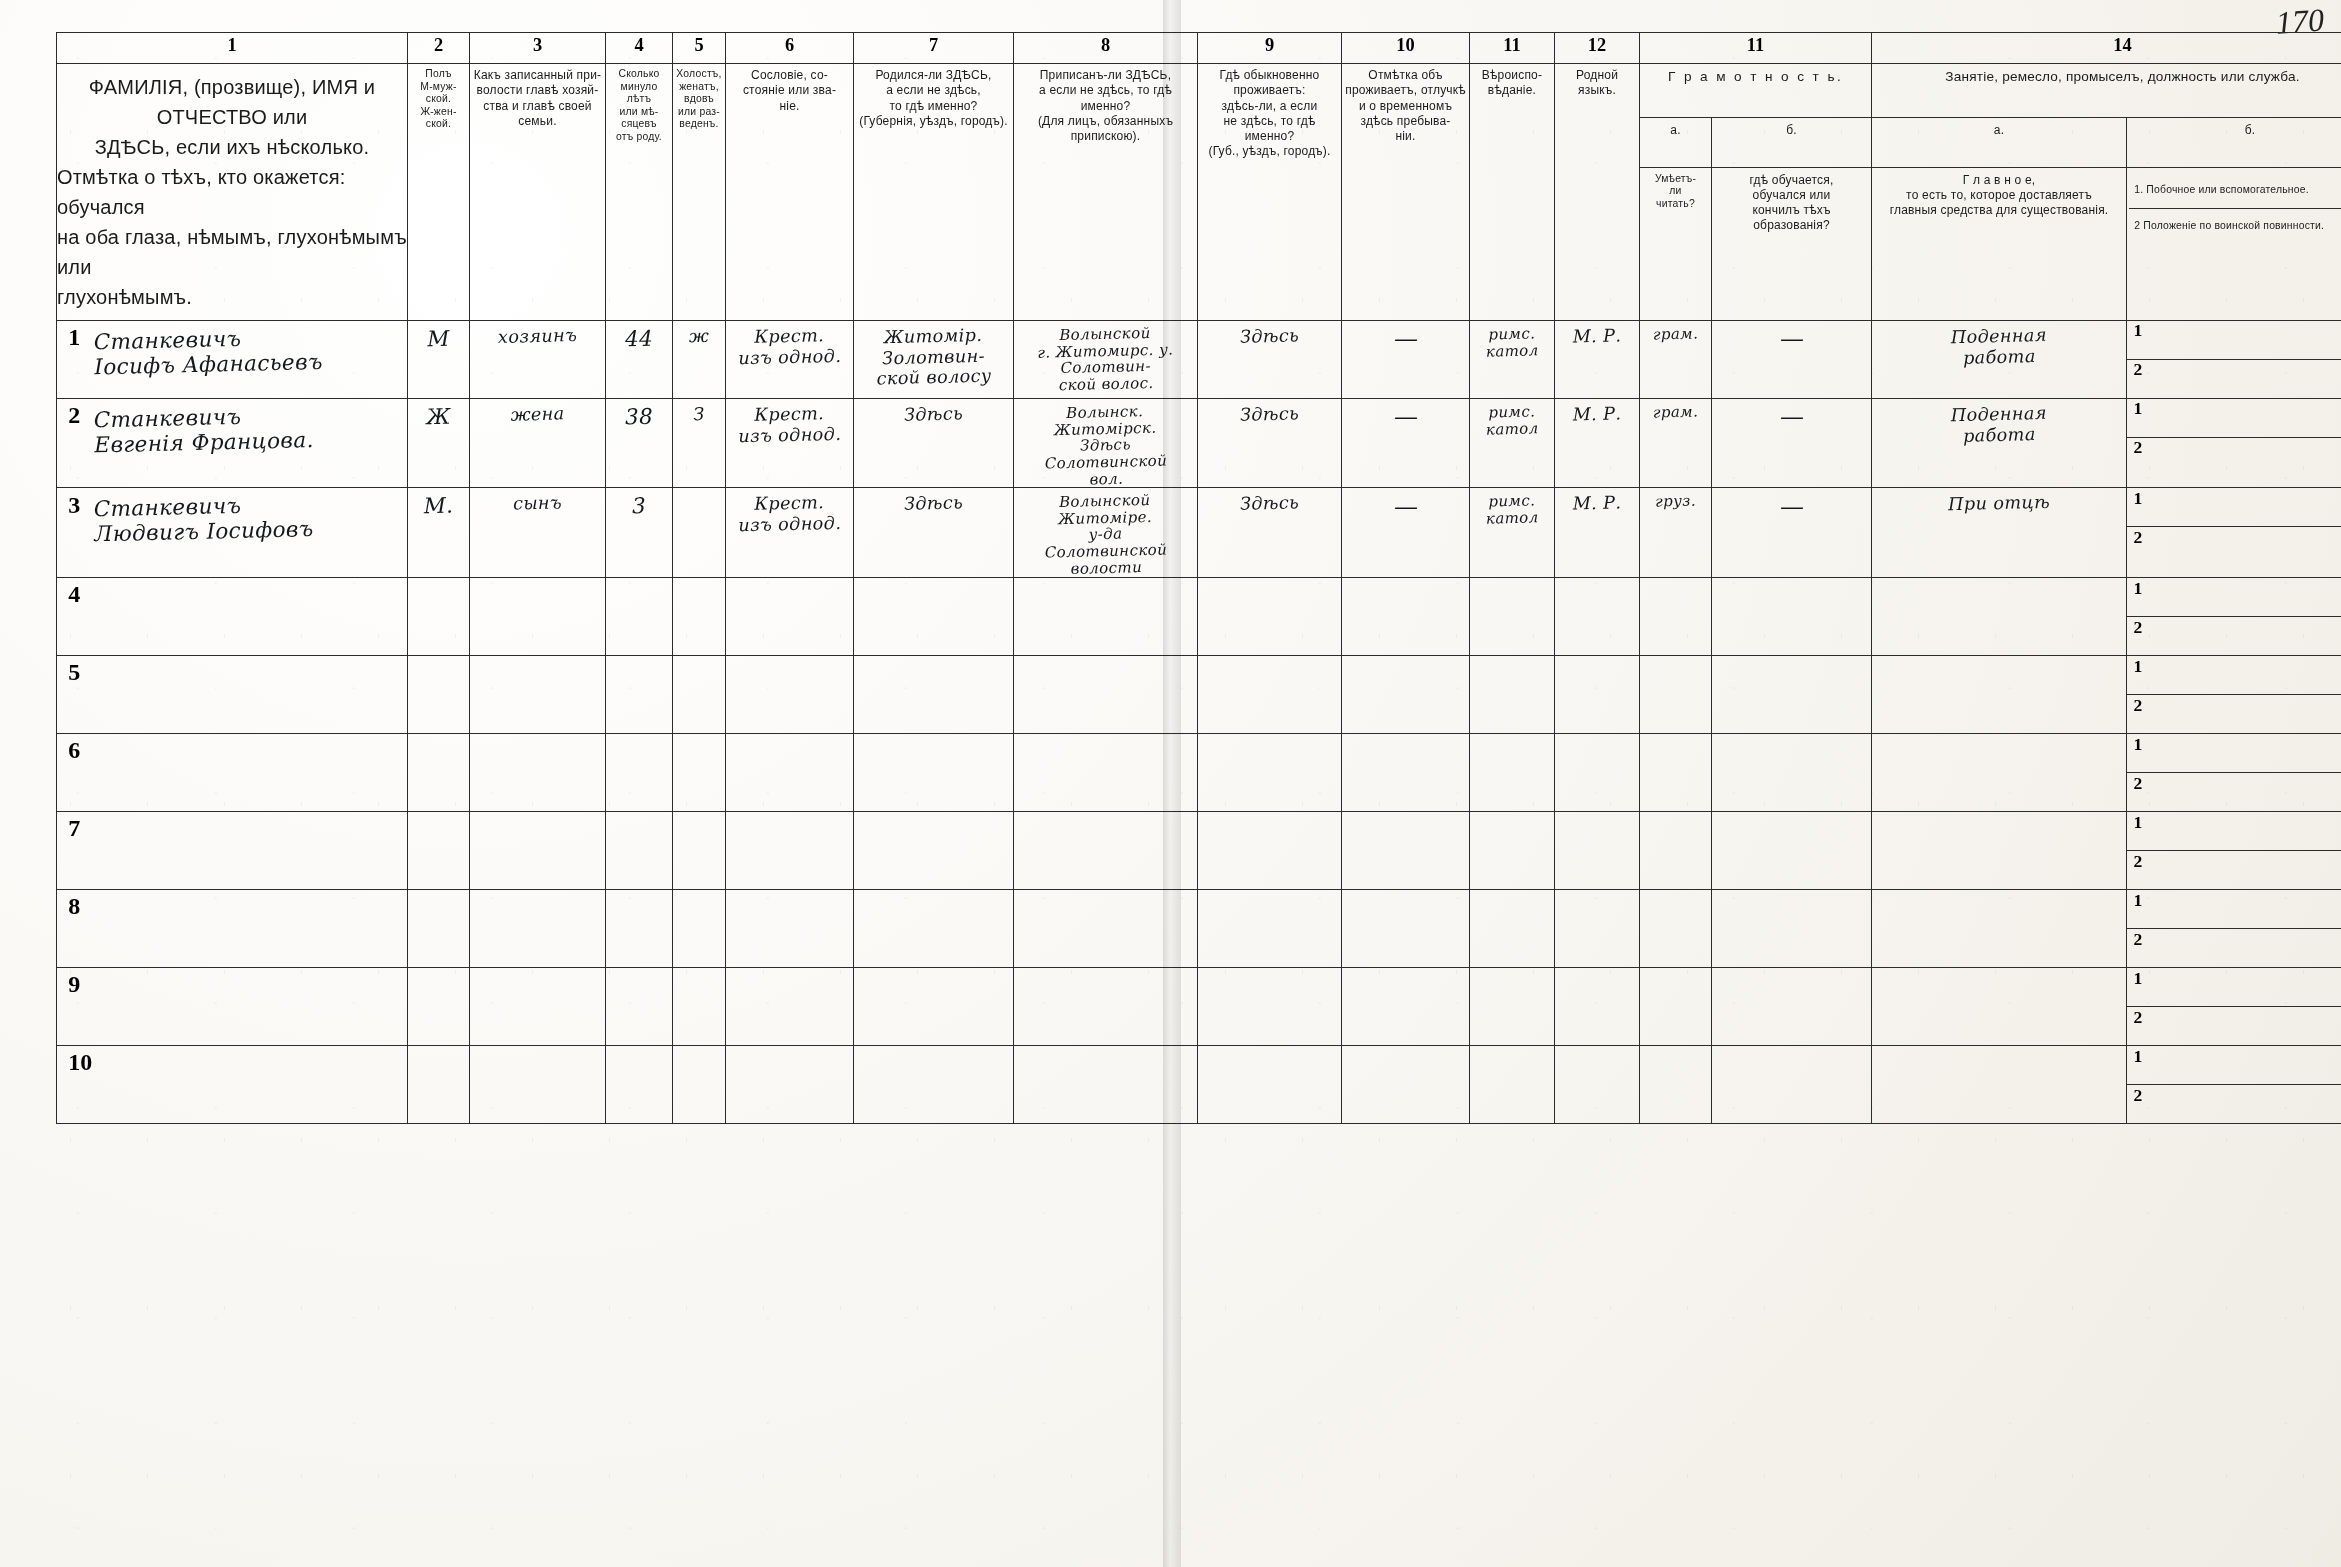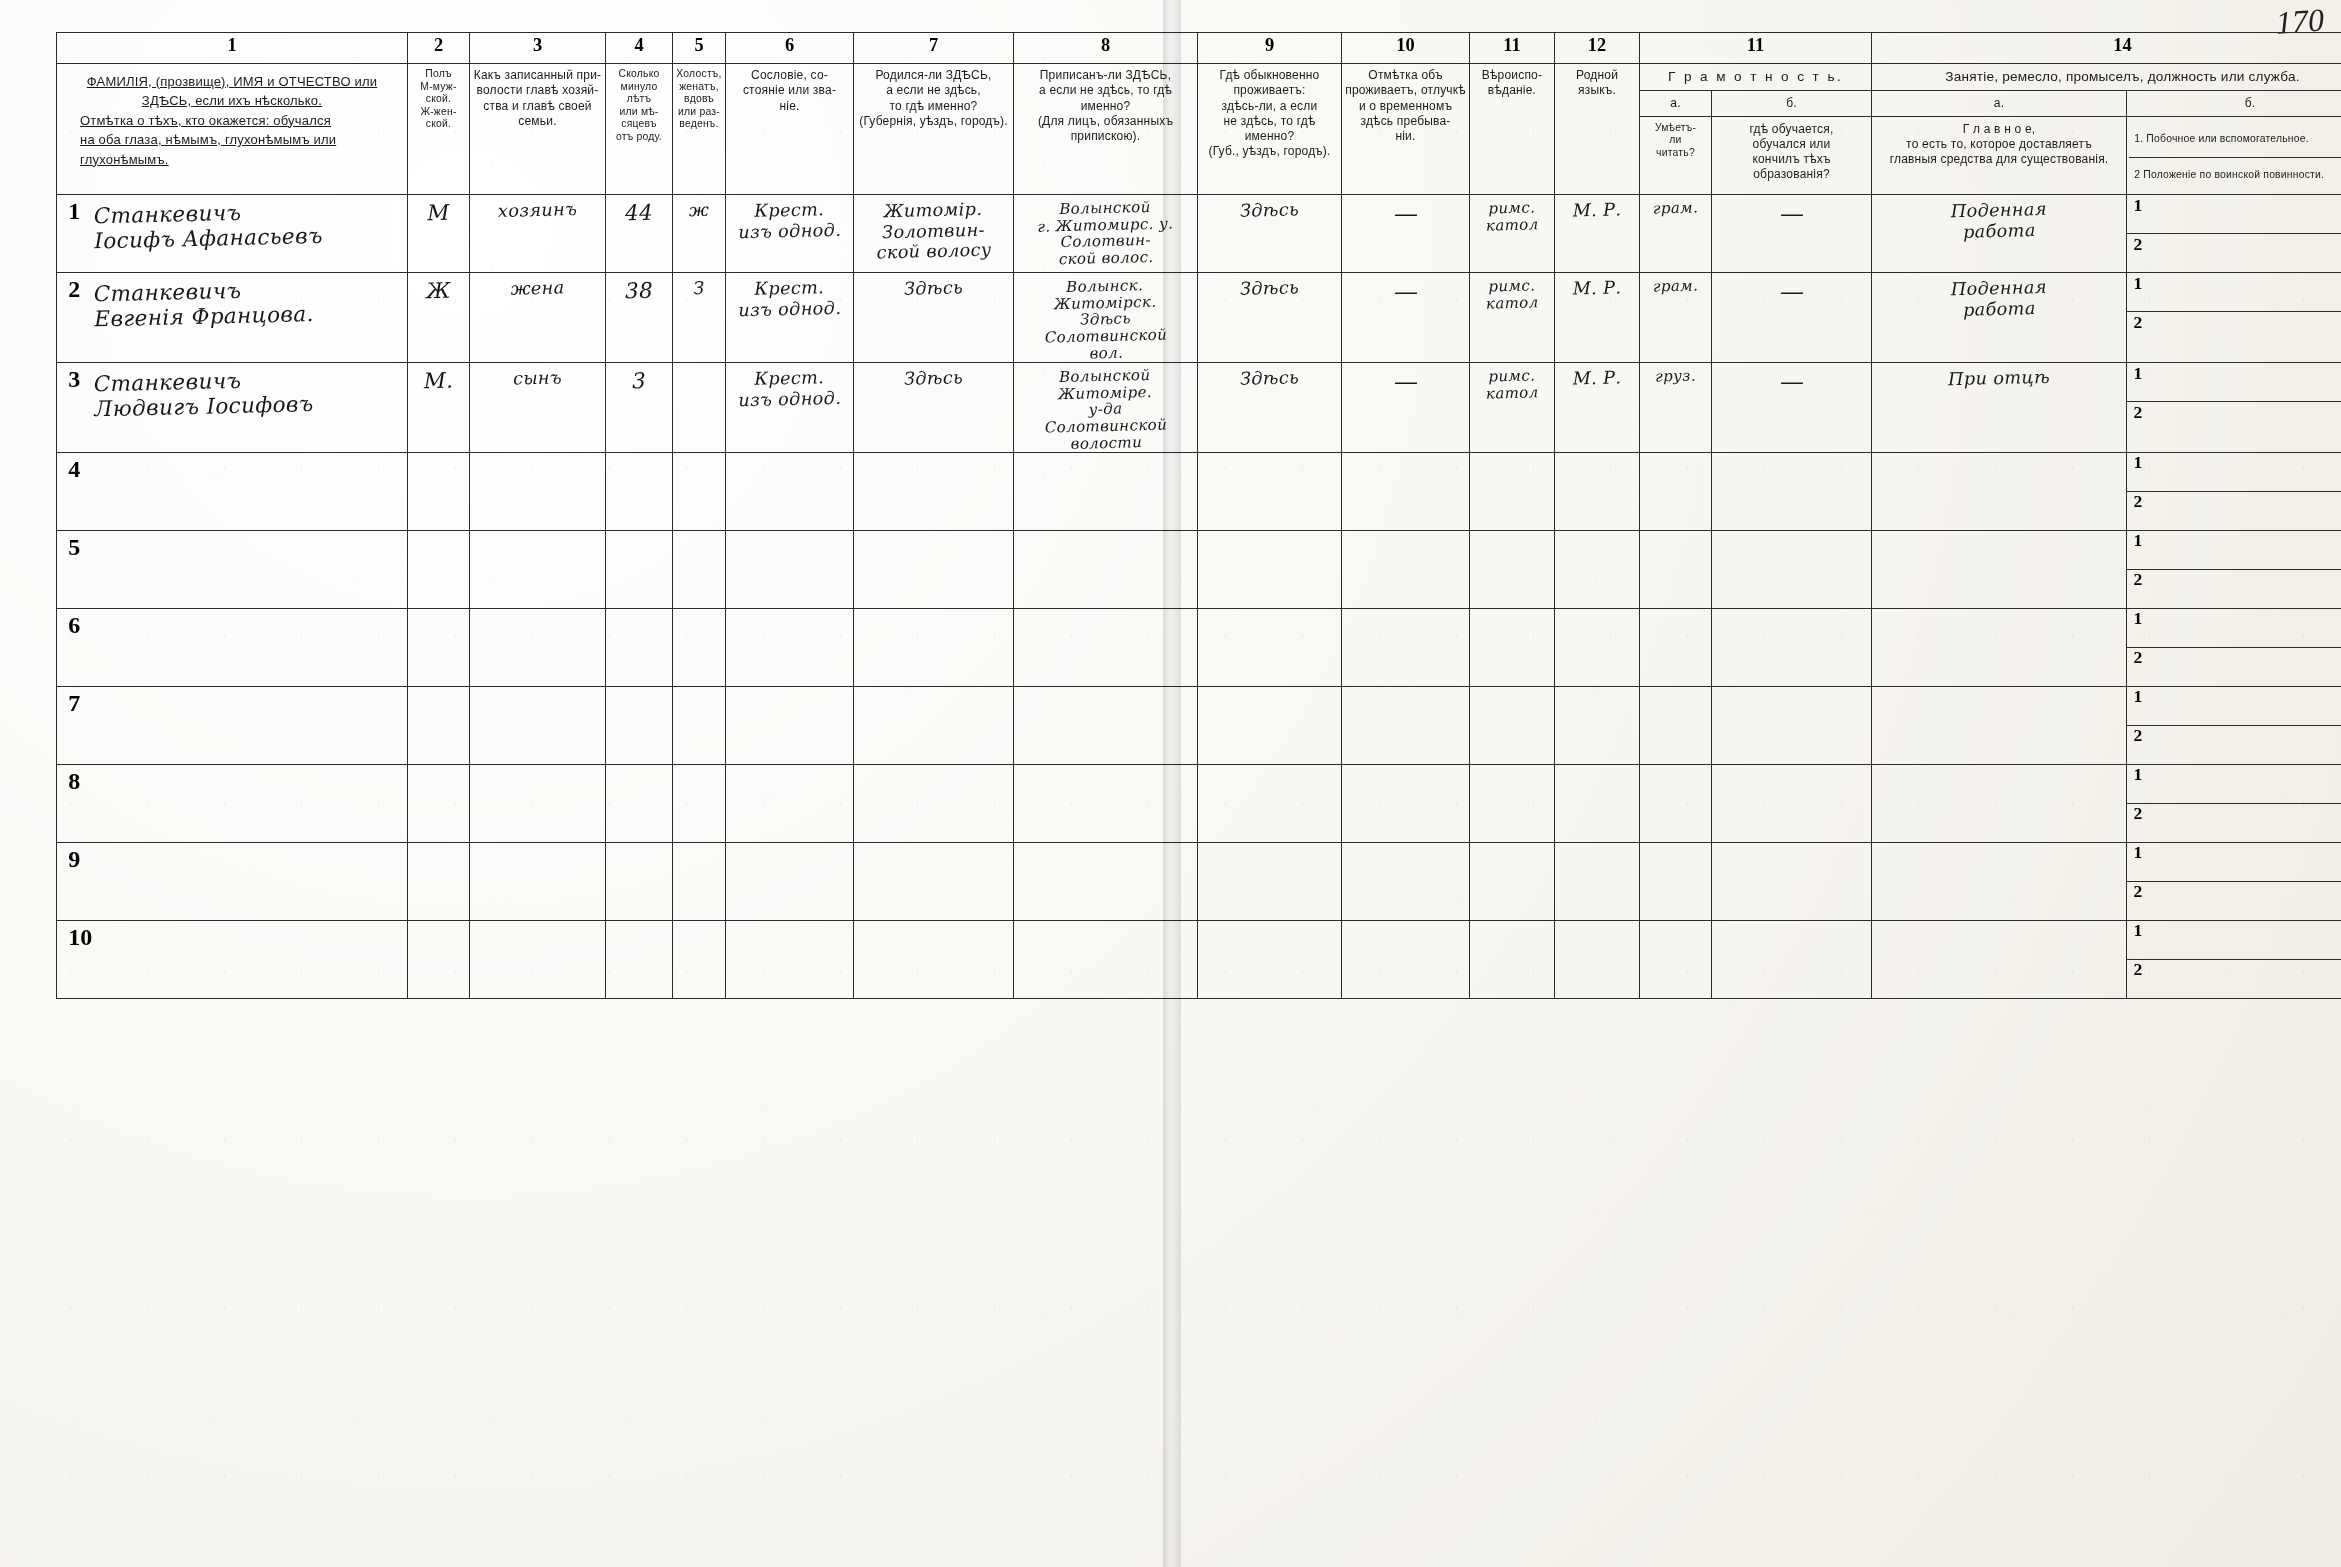--- a/index.html
+++ b/index.html
@@ -66,24 +66,23 @@
     font-size:12px;
     line-height:1.26;
     text-align:center;
     padding:4.8px 2.4px;
     letter-spacing:0.2px;
     color:#1b1b1b;
   }
   .hdr.big{font-size:13.6px;}
   .hdr.c1{
     text-align:left;
-    font-size:13px;
+    font-size:20px;
     line-height:1.5;
-    padding:8px 23px;
-    text-decoration:underline;
+    padding:8px 0;
   }
   .hdr.c1 .ctr{text-align:center;display:block;}
   .hdr.tiny{font-size:10.4px;line-height:1.2;}
   .hdr.sp{letter-spacing:2.4px;}
   .row-h{height:77px;}
   .cellnum{
     font-size:24px;
     font-weight:bold;
     padding:3.2px 0 0 11.2px;
     font-family:"Liberation Serif",serif;

